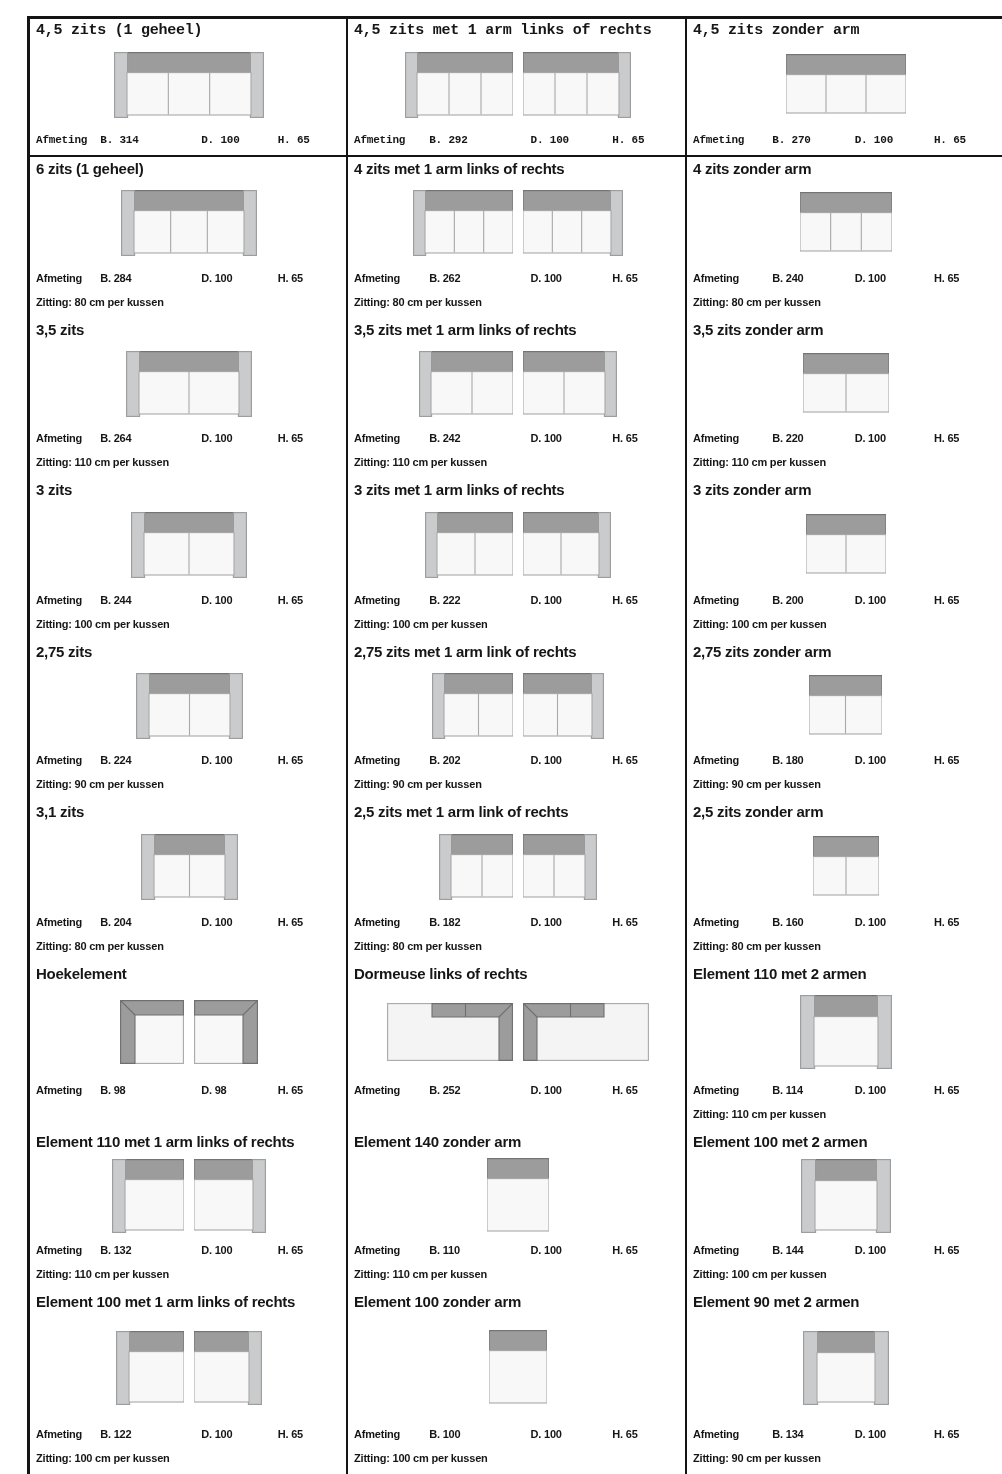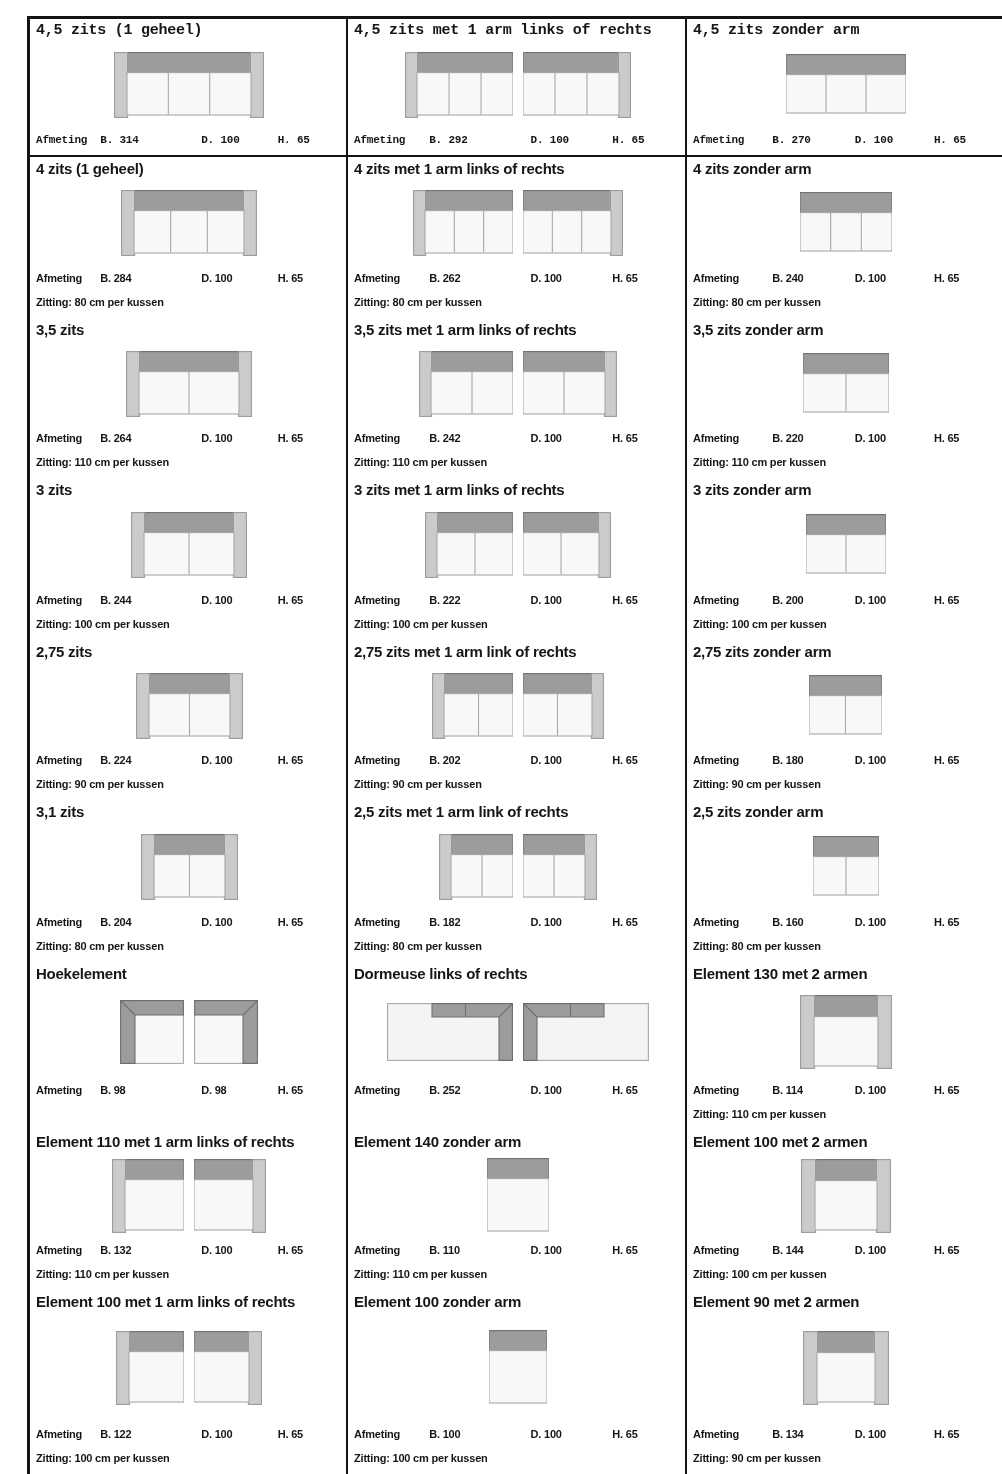--- a/index.html
+++ b/index.html
@@ -90,21 +90,21 @@
         </svg>
       </div>
       <div class="afm">
         <span>Afmeting</span>
         <span>B. 270</span>
         <span>D. 100</span>
         <span>H. 65</span>
       </div>
     </section>
     <section class="cell r1 c0">
-      <div class="title">4 zits (1 geheel)</div>
+      <div class="title">6 zits (1 geheel)</div>
       <div class="diag">
         <svg width="136" height="66" viewBox="0 0 136 66">
           <rect x="13" y="0.6" width="110" height="20" fill="#9c9c9c" stroke="#6f6f6f" stroke-width="1.1"></rect>
           <rect x="0.6" y="0.6" width="13" height="64.8" fill="#c9cbcd" stroke="#9a9a9a" stroke-width="1.1"></rect>
           <rect x="122.4" y="0.6" width="13" height="64.8" fill="#c9cbcd" stroke="#9a9a9a" stroke-width="1.1"></rect>
           <rect x="13" y="20.6" width="110" height="42.4" fill="#f8f8f8" stroke="#a8a8a8" stroke-width="1.1"></rect>
           <line x1="49.666666666666664" y1="21" x2="49.666666666666664" y2="62.6" stroke="#a8a8a8" stroke-width="1.1"></line>
           <line x1="86.33333333333333" y1="21" x2="86.33333333333333" y2="62.6" stroke="#a8a8a8" stroke-width="1.1"></line>
         </svg>
       </div>
@@ -440,21 +440,21 @@
       </div>
       <div class="afm">
         <span>Afmeting</span>
         <span>B. 252</span>
         <span>D. 100</span>
         <span>H. 65</span>
       </div>
       <div class="zit"></div>
     </section>
     <section class="cell r6 c2">
-      <div class="title">Element 130 met 2 armen</div>
+      <div class="title">Element 110 met 2 armen</div>
       <div class="diag">
         <svg width="92" height="74" viewBox="0 0 92 74">
           <rect x="14" y="0.6" width="64" height="21" fill="#9c9c9c" stroke="#6f6f6f" stroke-width="1.1"></rect>
           <rect x="0.6" y="0.6" width="14" height="72.8" fill="#c9cbcd" stroke="#9a9a9a" stroke-width="1.1"></rect>
           <rect x="77.4" y="0.6" width="14" height="72.8" fill="#c9cbcd" stroke="#9a9a9a" stroke-width="1.1"></rect>
           <rect x="14" y="21.6" width="64" height="49.4" fill="#f8f8f8" stroke="#a8a8a8" stroke-width="1.1"></rect>
         </svg>
       </div>
       <div class="afm">
         <span>Afmeting</span>

